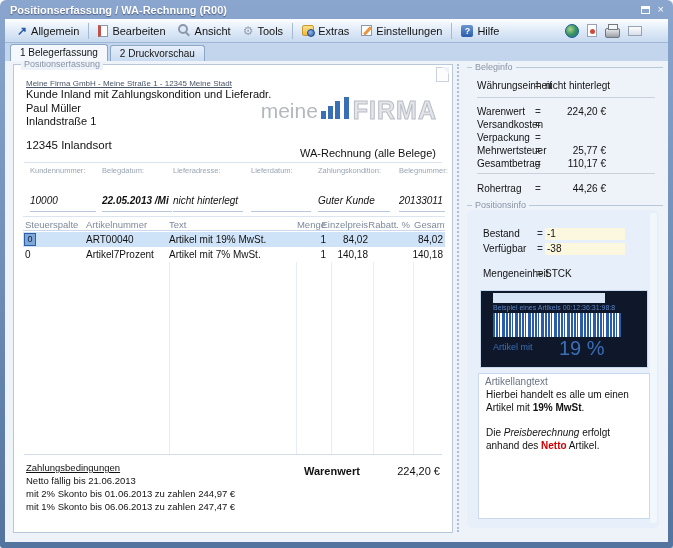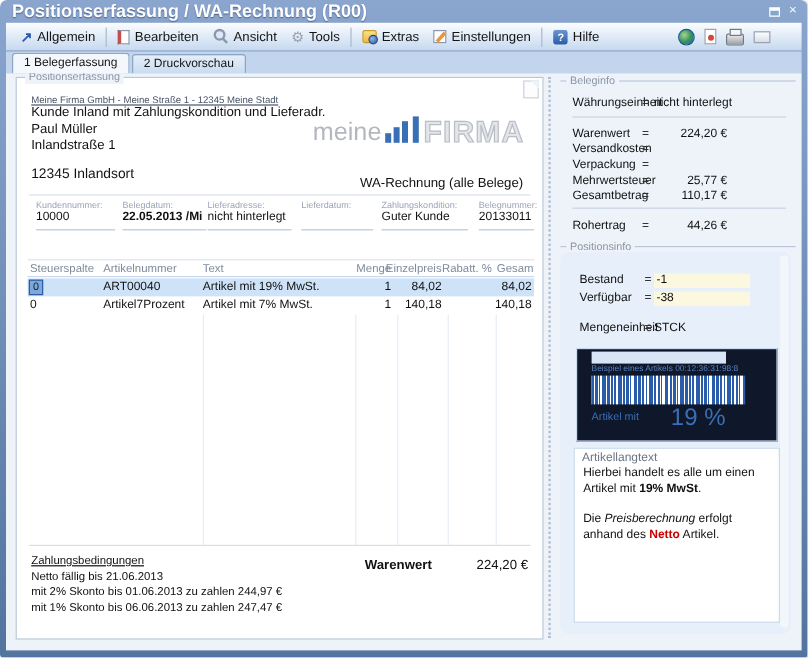--- a/index.html
+++ b/index.html
@@ -4,21 +4,21 @@
 <style>
   html,body{margin:0;padding:0;background:#fff;}
   *{box-sizing:border-box;}
   body{font-family:"Liberation Sans",sans-serif;}
 
   .window{position:relative;width:673px;height:548px;background:linear-gradient(#8aa6cf,#52749f);
     border-radius:6px 6px 3px 3px;padding:0 5px 6px 5px;box-shadow:2px 2px 3px rgba(60,70,90,.4);}
 
   
   .titlebar{height:19px;display:flex;align-items:center;justify-content:space-between;padding:0 4px 0 5px;}
-  .titlebar .title{color:#fff;font-size:15px;font-weight:bold;text-shadow:0 1px 1px rgba(0,0,40,.45);white-space:nowrap;}
+  .titlebar .title{color:#fff;font-size:11px;font-weight:bold;text-shadow:0 1px 1px rgba(0,0,40,.45);white-space:nowrap;}
   .tb-controls{display:flex;gap:8px;align-items:center;}
   .tb-btn{color:#fff;font-size:11px;line-height:13px;display:flex;align-items:center;justify-content:center;cursor:default;}
   .restore-glyph{width:9px;height:8px;border:1px solid #fff;border-top:3px solid #fff;display:inline-block;}
 
   
   .toolbar{height:24px;background:linear-gradient(#fcfdff,#dde9f7 55%,#c7d9ef);border-bottom:1px solid #9fb6d4;
     display:flex;align-items:center;padding:0 6px;}
   .menu-item{display:flex;align-items:center;gap:4px;font-size:11px;color:#141414;padding:2px 6px;border-radius:2px;white-space:nowrap;}
   .menu-sep{width:1px;height:16px;background:#a7bad2;margin:0 3px;}
   .toolbar-spacer{flex:1;}
@@ -67,21 +67,21 @@
   .logo-bars i{display:block;width:5px;background:#3a6fb5;}
   .lb1{height:8px;} .lb2{height:13px;} .lb3{height:18px;} .lb4{height:22px;margin-left:2px;}
   .logo-firma{font-size:25px;font-weight:bold;color:#e3e5e9;-webkit-text-stroke:1px #b8bdc6;letter-spacing:1px;line-height:20px;margin-left:2px;}
 
   .doc-type{position:absolute;top:82px;right:16px;font-size:11px;color:#111;}
   .hline{position:absolute;left:10px;right:10px;height:1px;background:#dbe3ee;}
   .hline1{top:97px;} .hline3{top:389px;background:#d4deea;}
 
   .field{position:absolute;top:101px;}
   .flabel{font-size:7.5px;color:#9aa5b5;white-space:nowrap;}
-  .fvalue{font-size:10px;color:#111;height:14px;margin-top:0;white-space:nowrap;}
+  .fvalue{font-size:10px;color:#111;height:14px;margin-top:20px;white-space:nowrap;font-style:italic;}
   .fvalue.bold{font-weight:bold;}
   .fline{height:1px;background:#b9c7da;margin-top:2px;}
   .f1{left:16px;width:66px;} .f2{left:88px;width:70px;} .f3{left:159px;width:70px;}
   .f4{left:237px;width:60px;} .f5{left:304px;width:72px;} .f6{left:385px;width:46px;}
 
   .table-head{position:absolute;top:151px;left:9px;width:422px;height:15px;border-top:1px solid #dce4ef;border-bottom:1px solid #c9d8ec;font-size:9.5px;color:#7e8a9c;}
   .th,.cell{position:absolute;top:2px;white-space:nowrap;}
   .row{position:absolute;left:9px;width:422px;height:15px;font-size:10px;color:#111;}
   .row1{top:167px;} .row2{top:182px;}
   .row.selected{background:#cfe3f8;}

